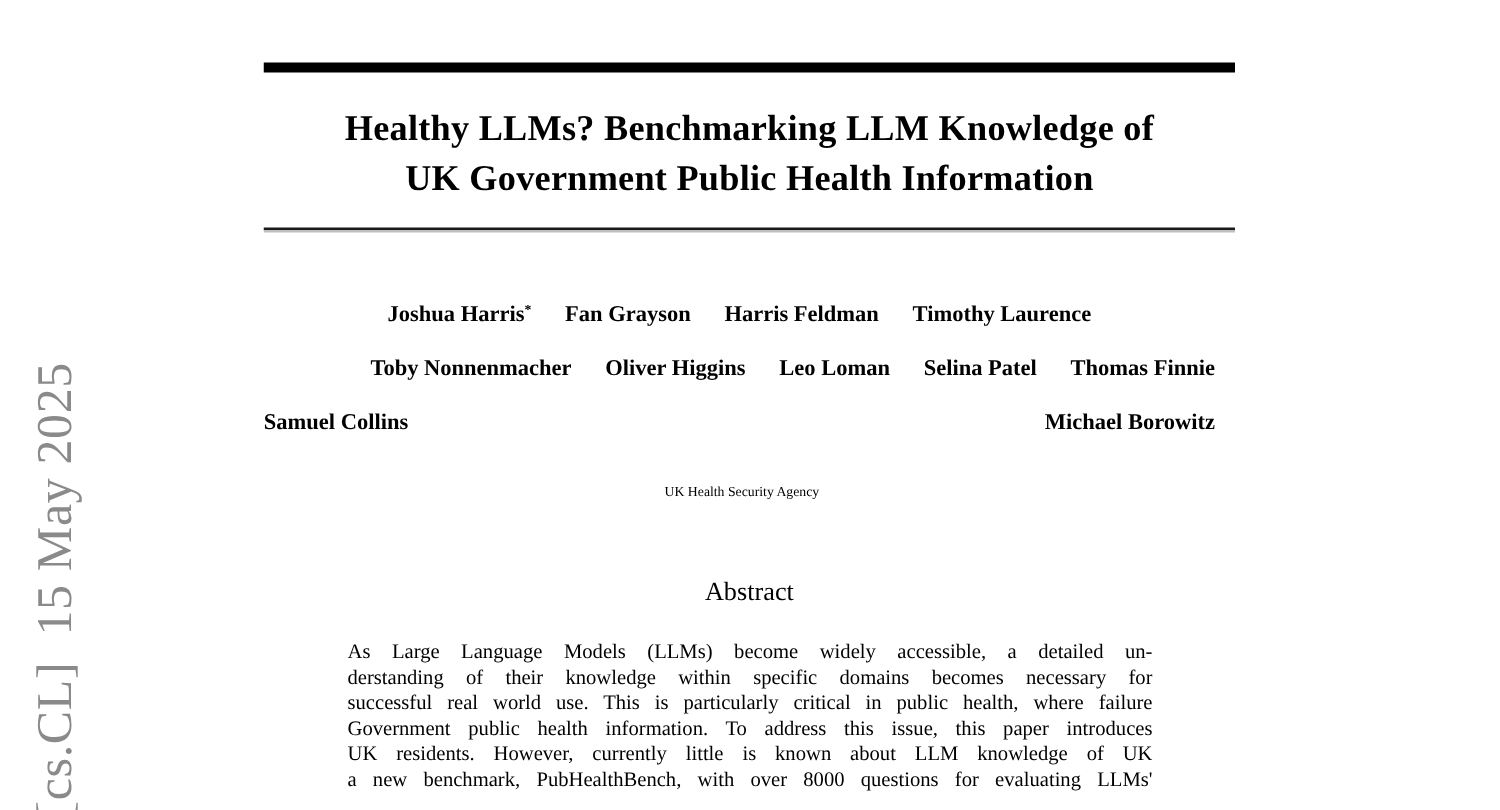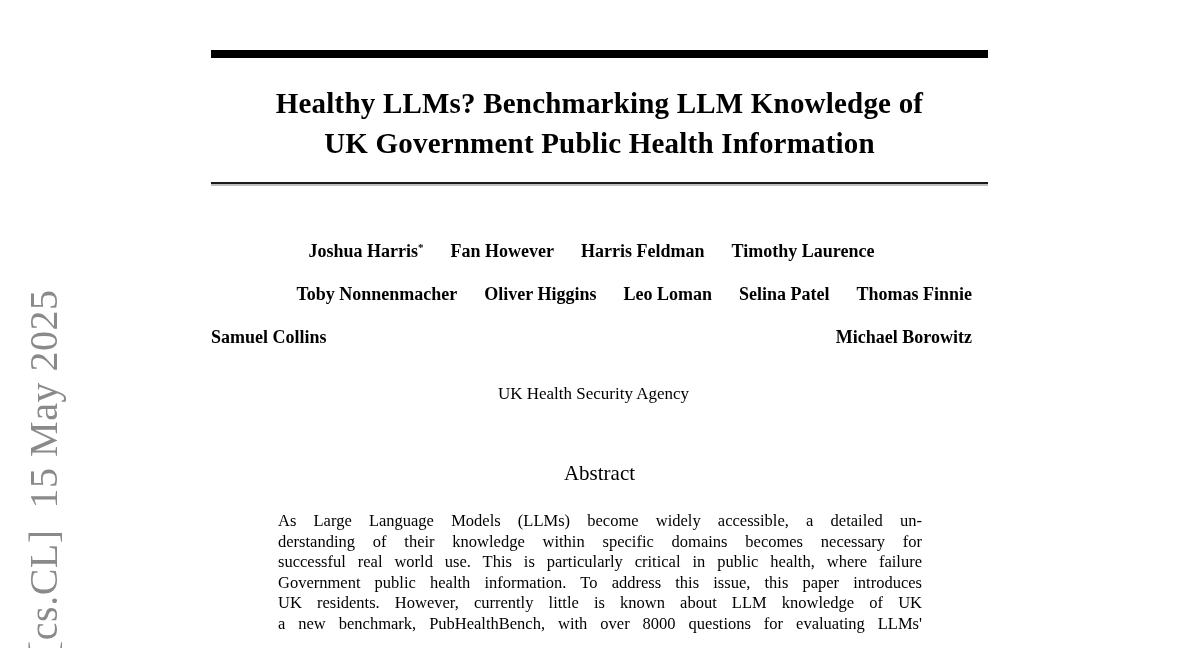--- a/index.html
+++ b/index.html
@@ -61,21 +61,21 @@
   .author sup {
     font-size: 11px;
     line-height: 0;
     vertical-align: 6px;
   }
   .affiliation {
     position: absolute;
     top: 384px;
     left: 0; right: 12px;
     text-align: center;
-    font-size: 17px;
+    font-size: 11px;
     line-height: 20px;
   }
   .abs-heading {
     position: absolute;
     top: 461px;
     left: 0; right: 0;
     text-align: center;
     font-size: 21px;
     font-weight: normal;
     line-height: 24px;
@@ -120,21 +120,21 @@
 
     <div class="title">
       <div>Healthy LLMs? Benchmarking LLM Knowledge of</div>
       <div>UK Government Public Health Information</div>
     </div>
 
     <div class="rule-thin"></div>
 
     <div class="authors-row r1">
       <span class="author"><span>Joshua Harris</span><sup>*</sup></span>
-      <span class="author"><span>Fan However</span></span>
+      <span class="author"><span>Fan Grayson</span></span>
       <span class="author"><span>Harris Feldman</span></span>
       <span class="author"><span>Timothy Laurence</span></span>
     </div>
 
     <div class="authors-row r2">
       <span class="author"><span>Toby Nonnenmacher</span></span>
       <span class="author"><span>Oliver Higgins</span></span>
       <span class="author"><span>Leo Loman</span></span>
       <span class="author"><span>Selina Patel</span></span>
       <span class="author"><span>Thomas Finnie</span></span>

